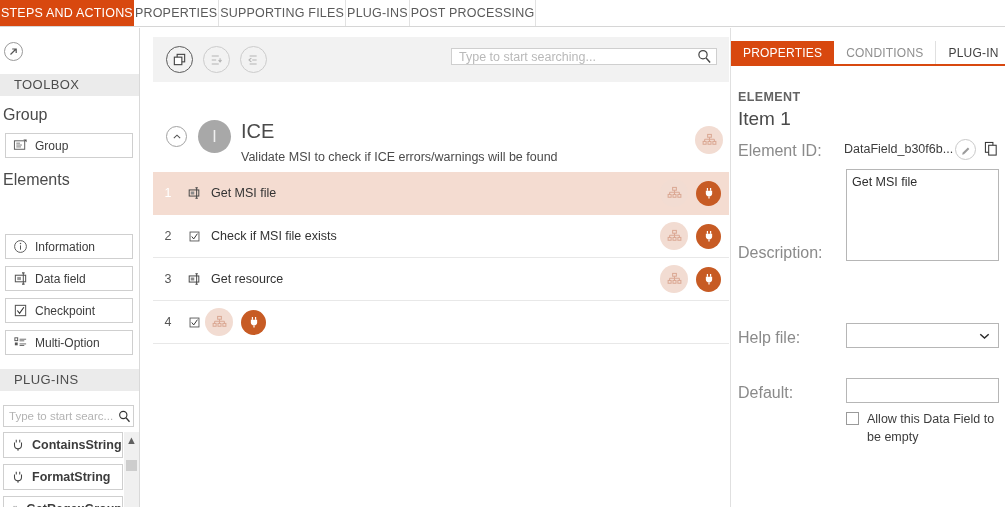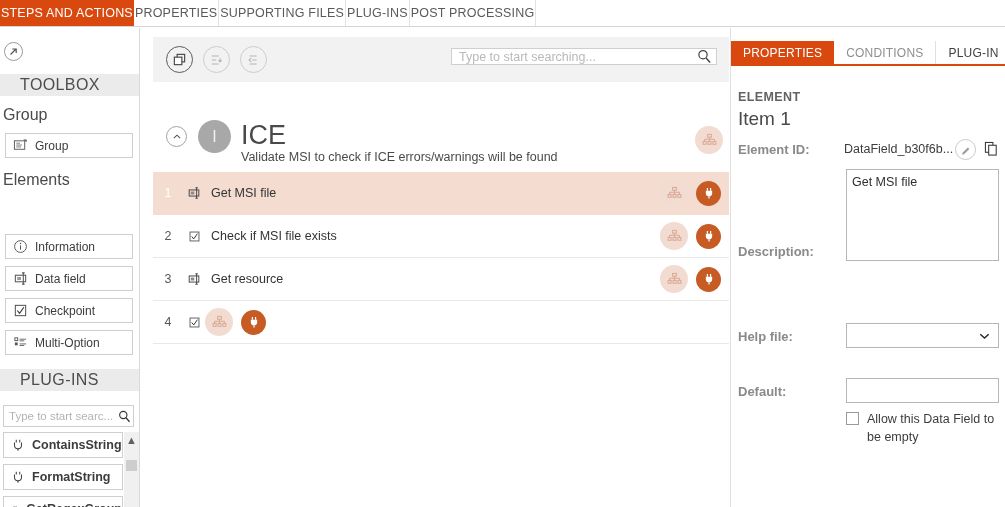--- a/index.html
+++ b/index.html
@@ -39,21 +39,21 @@
   .collapse-btn {
     position: absolute; left: 4px; top: 14px;
     width: 19px; height: 19px; border-radius: 50%;
     border: 1px solid #9a9a9a; color: #5d5d5d;
     display: flex; align-items: center; justify-content: center;
     font-size: 11px; cursor: pointer; background: #fff;
   }
   .section-head {
     margin-top: 0; height: 22px; line-height: 22px;
     background: #ebebeb; color: #4d4d4d;
-    font-size: 16px; padding-left: 20px; letter-spacing: .4px;
+    font-size: 13px; padding-left: 14px; letter-spacing: .4px;
   }
   .sb-toolbox-head { position: absolute; left: 0; top: 46px; width: 139px; }
   .group-title {
     position: absolute; left: 3px; width: 130px;
     font-size: 16px; color: #4a4a4a; font-weight: 400;
   }
   .tool-item {
     position: absolute; left: 5px; width: 128px; height: 25px;
     border: 1px solid #cfcfcf; background: #fff;
     display: flex; align-items: center; gap: 7px;
@@ -123,21 +123,21 @@
     font-size: 10px; cursor: pointer; background: #fff;
   }
   .gh-avatar {
     position: absolute; left: 45px; top: 32px; width: 33px; height: 33px;
     border-radius: 50%; background: #a8a8a8; color: #f0f0f0;
     display: flex; align-items: center; justify-content: center;
     font-size: 16px;
   }
   .gh-title {
     position: absolute; left: 88px; top: 32px;
-    font-size: 27px; color: #4a4a4a; font-weight: 400;
+    font-size: 20px; color: #4a4a4a; font-weight: 400;
   }
   .gh-sub {
     position: absolute; left: 88px; top: 62px;
     font-size: 12.5px; color: #4a4a4a;
   }
   .gh-flow {
     position: absolute; right: 6px; top: 38px; width: 28px; height: 28px;
     border-radius: 50%; background: #f2dcd2;
     display: flex; align-items: center; justify-content: center; cursor: pointer;
   }
@@ -191,21 +191,21 @@
 
   .rp-kicker {
     position: absolute; left: 7px; top: 62px;
     font-size: 12.5px; font-weight: bold; color: #636363; letter-spacing: .4px;
   }
   .rp-title {
     position: absolute; left: 7px; top: 80px;
     font-size: 19px; color: #4a4a4a; font-weight: 400;
   }
   .rp-label {
-    position: absolute; font-size: 13px; color: #8a8a8a; font-weight: bold;
+    position: absolute; font-size: 16px; color: #8a8a8a;
   }
   .rp-value {
     position: absolute; font-size: 12.5px; color: #3c3c3c;
   }
   .rp-icon-btn {
     position: absolute; cursor: pointer;
     display: flex; align-items: center; justify-content: center;
   }
   .rp-textarea {
     position: absolute; left: 115px; top: 141px; width: 153px; height: 92px;

